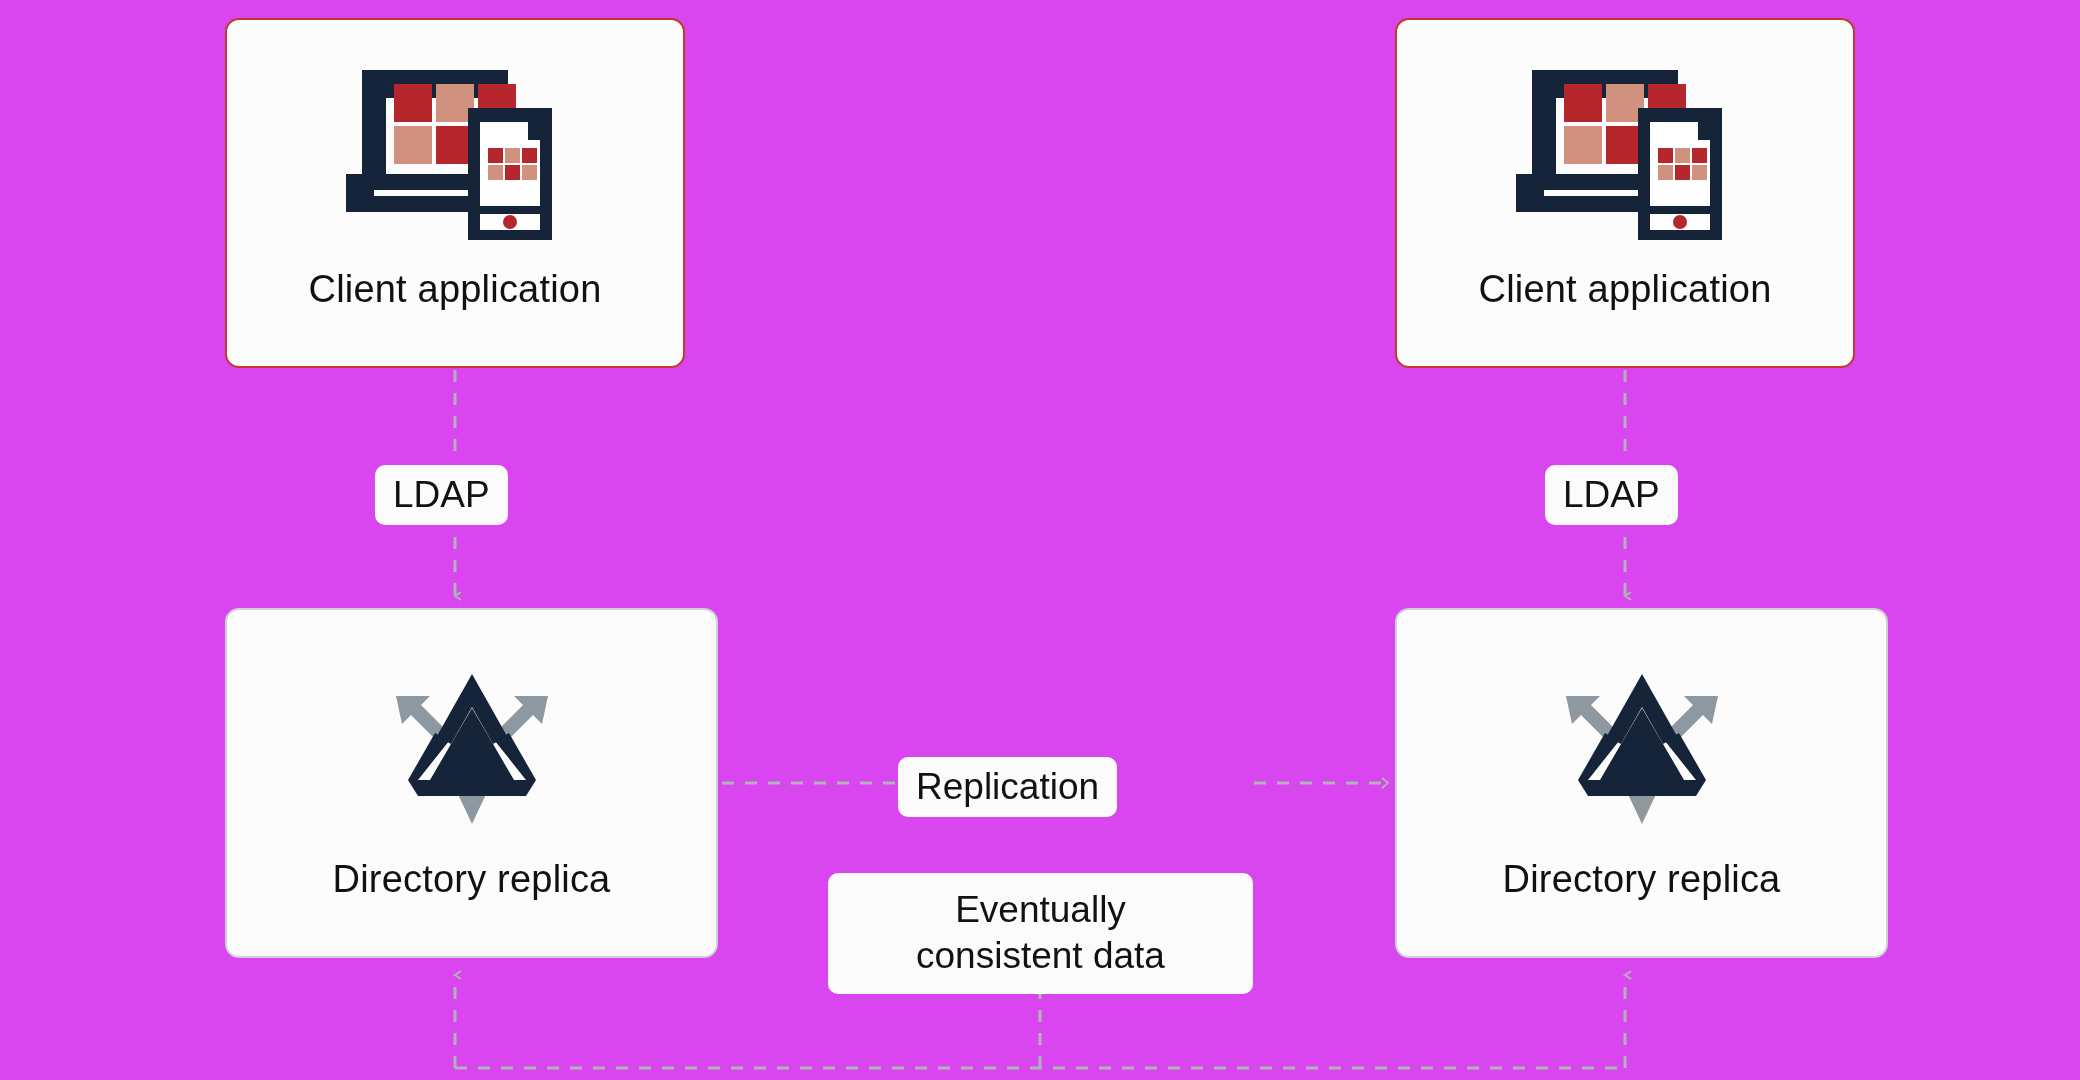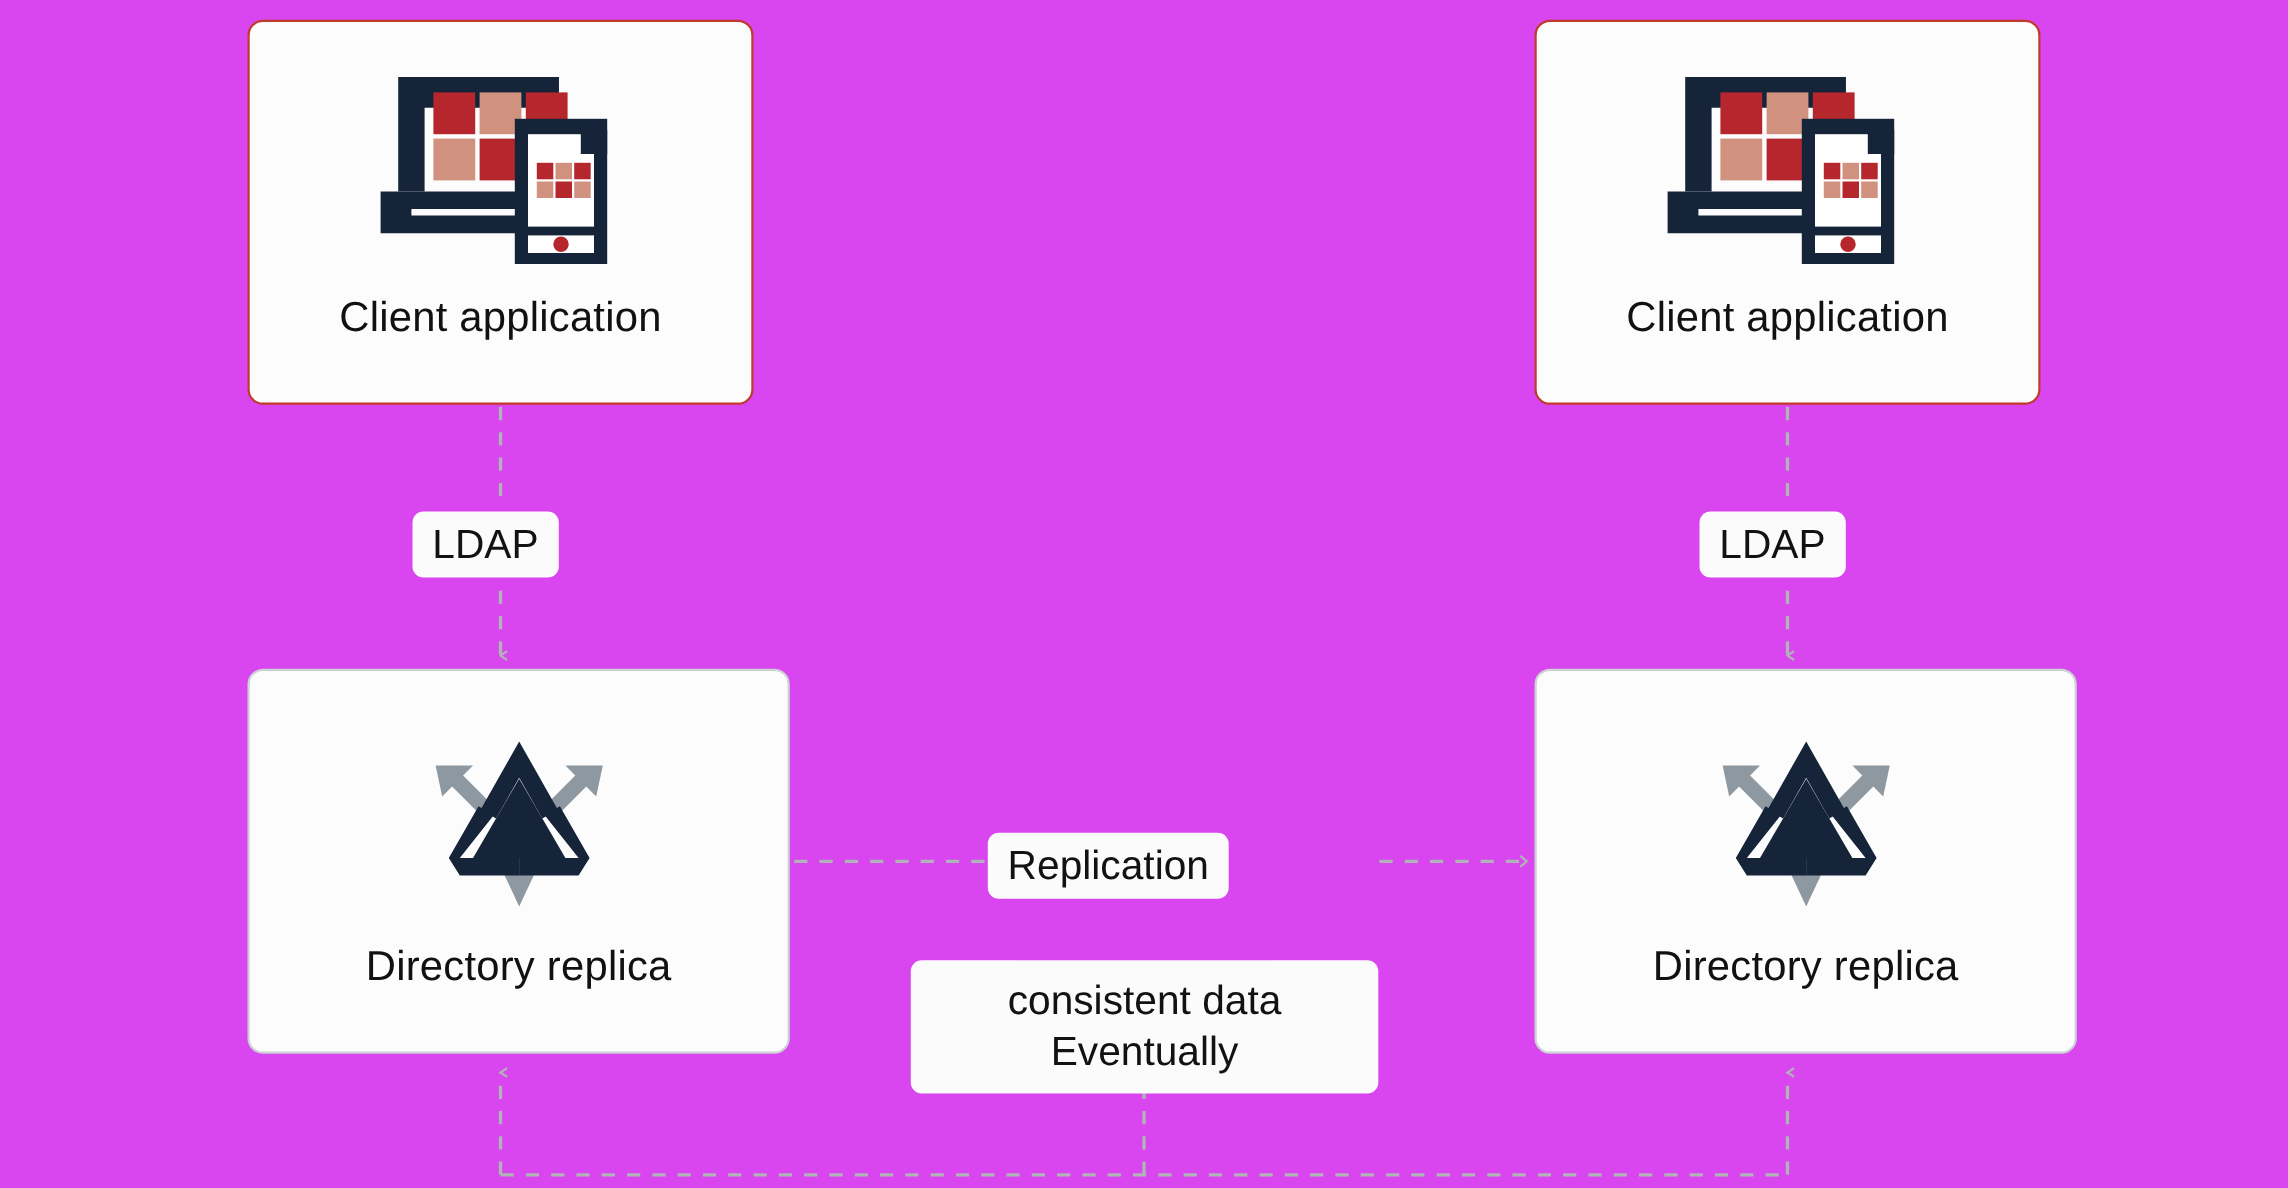--- a/index.html
+++ b/index.html
@@ -240,17 +240,17 @@
     <div class="card-label">Directory replica</div>
   </div>
 
   <div class="pill pill-ldap-left">LDAP</div>
 
   <div class="pill pill-ldap-right">LDAP</div>
 
   <div class="pill pill-replication">Replication</div>
 
   <div class="pill pill-eventual two-line">
+    <div>Eventually</div>
     <div>consistent data</div>
-    <div>Eventually</div>
   </div>
 
 </div>
 
 </body></html>

